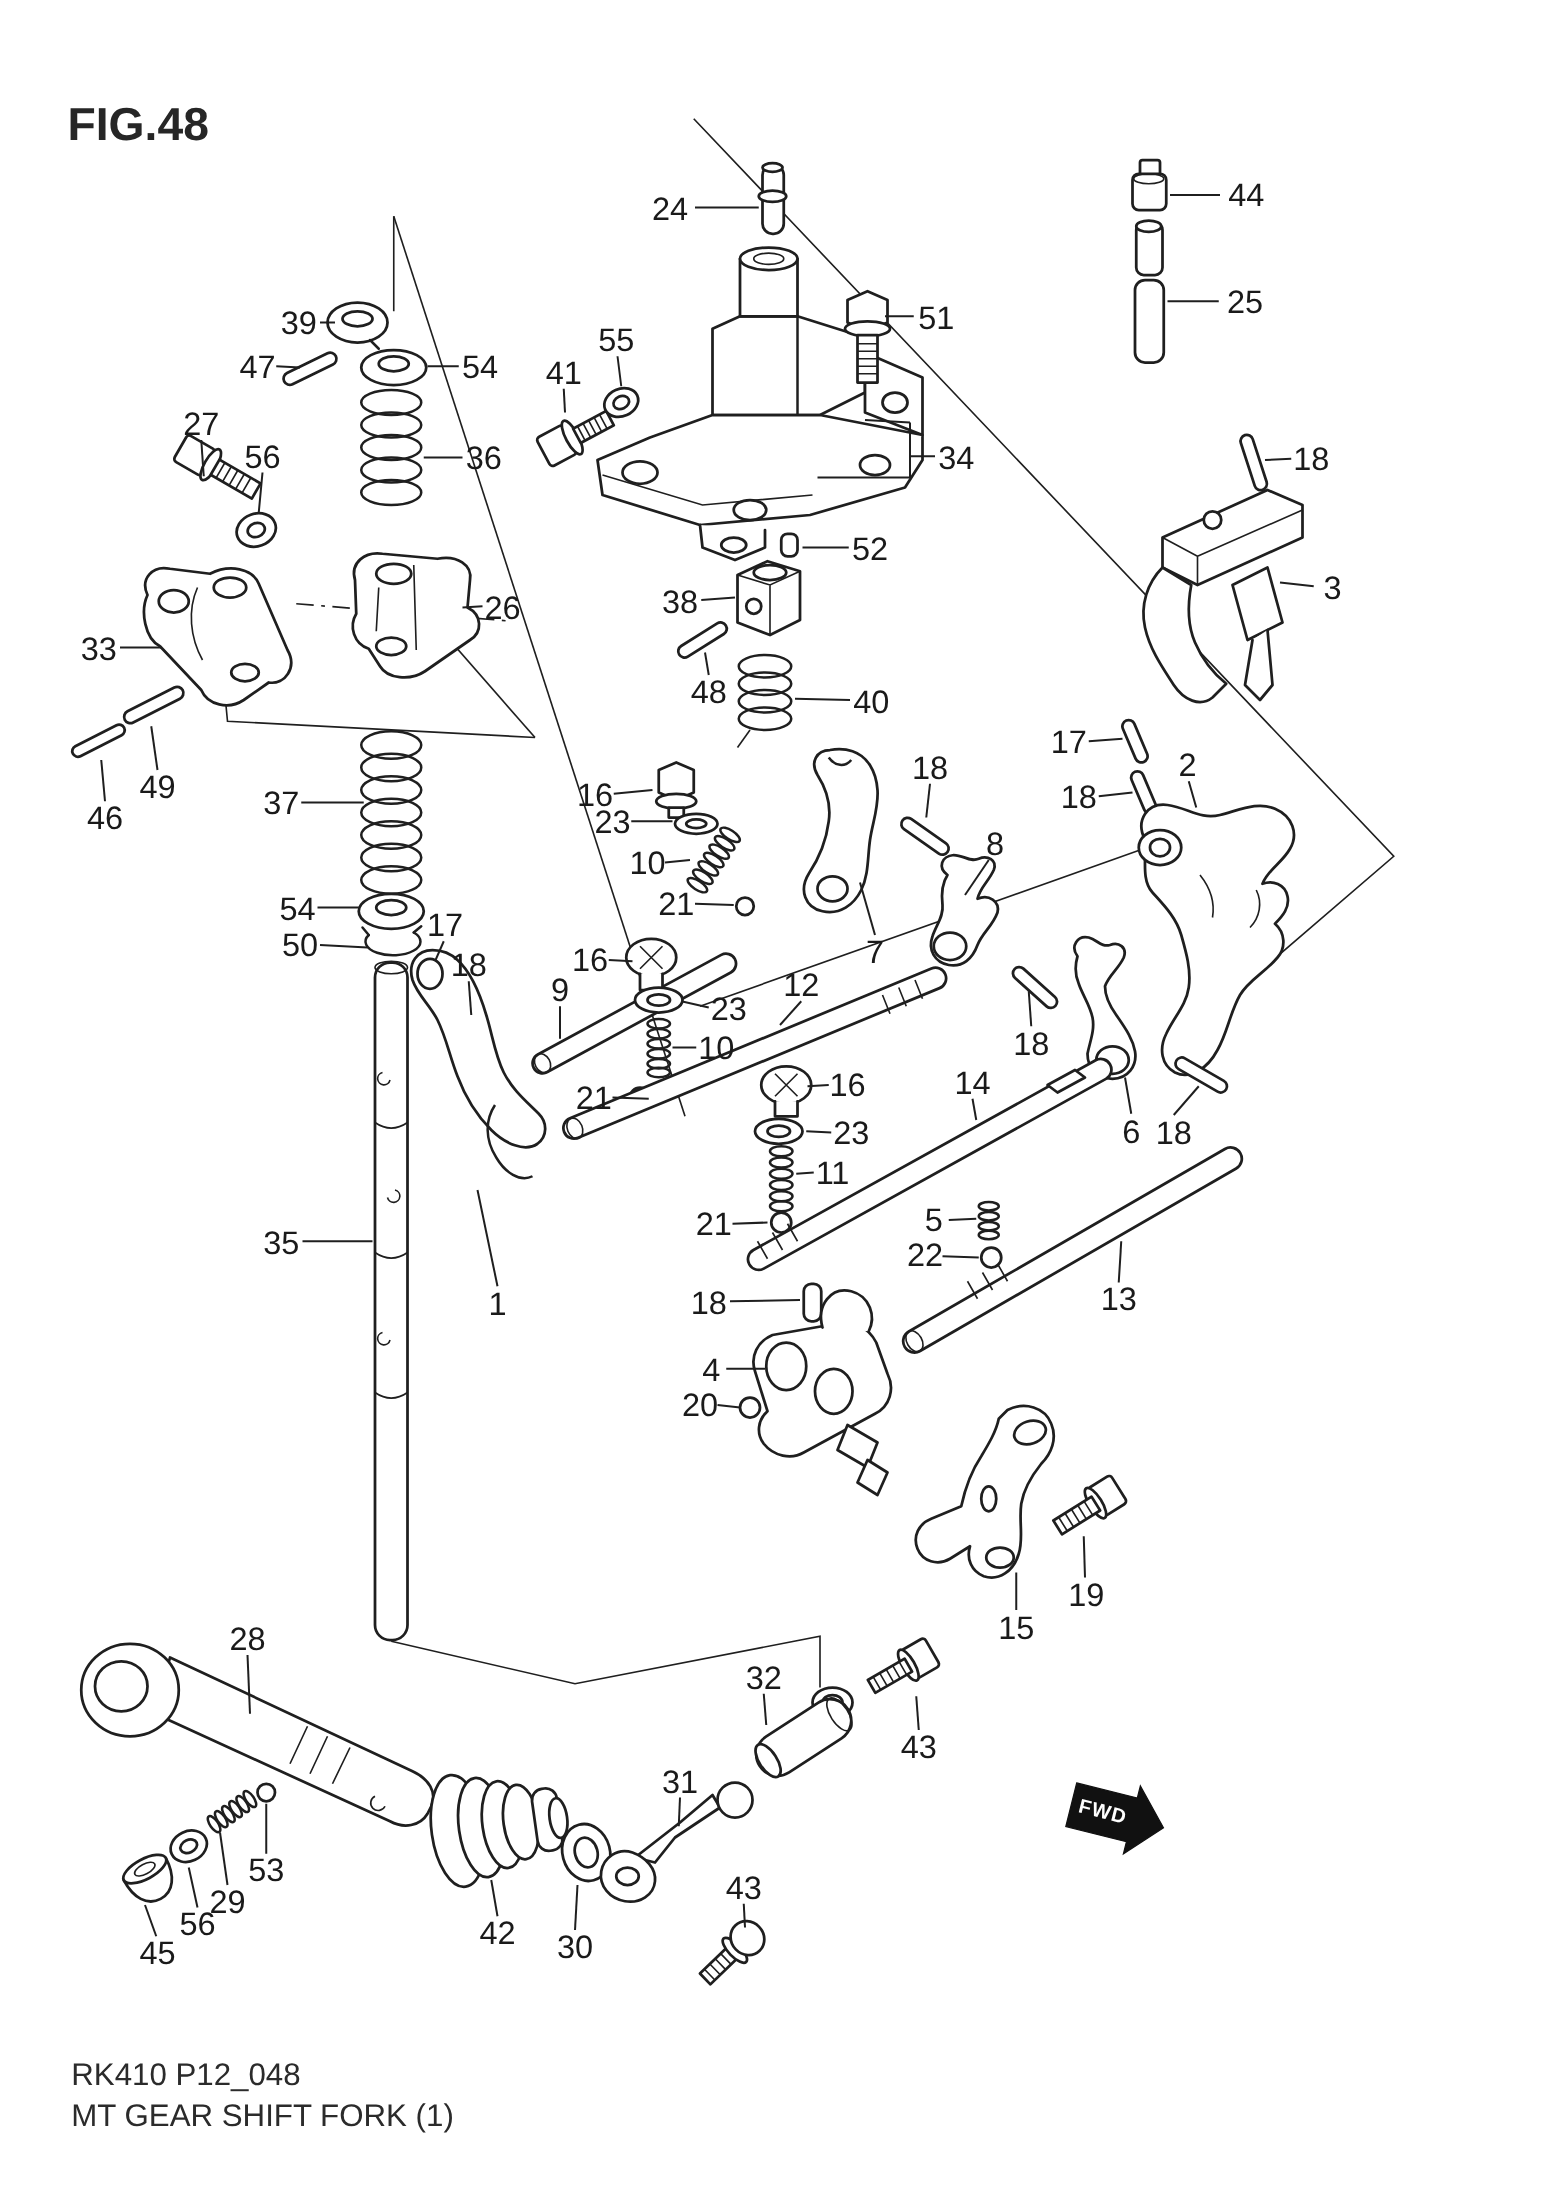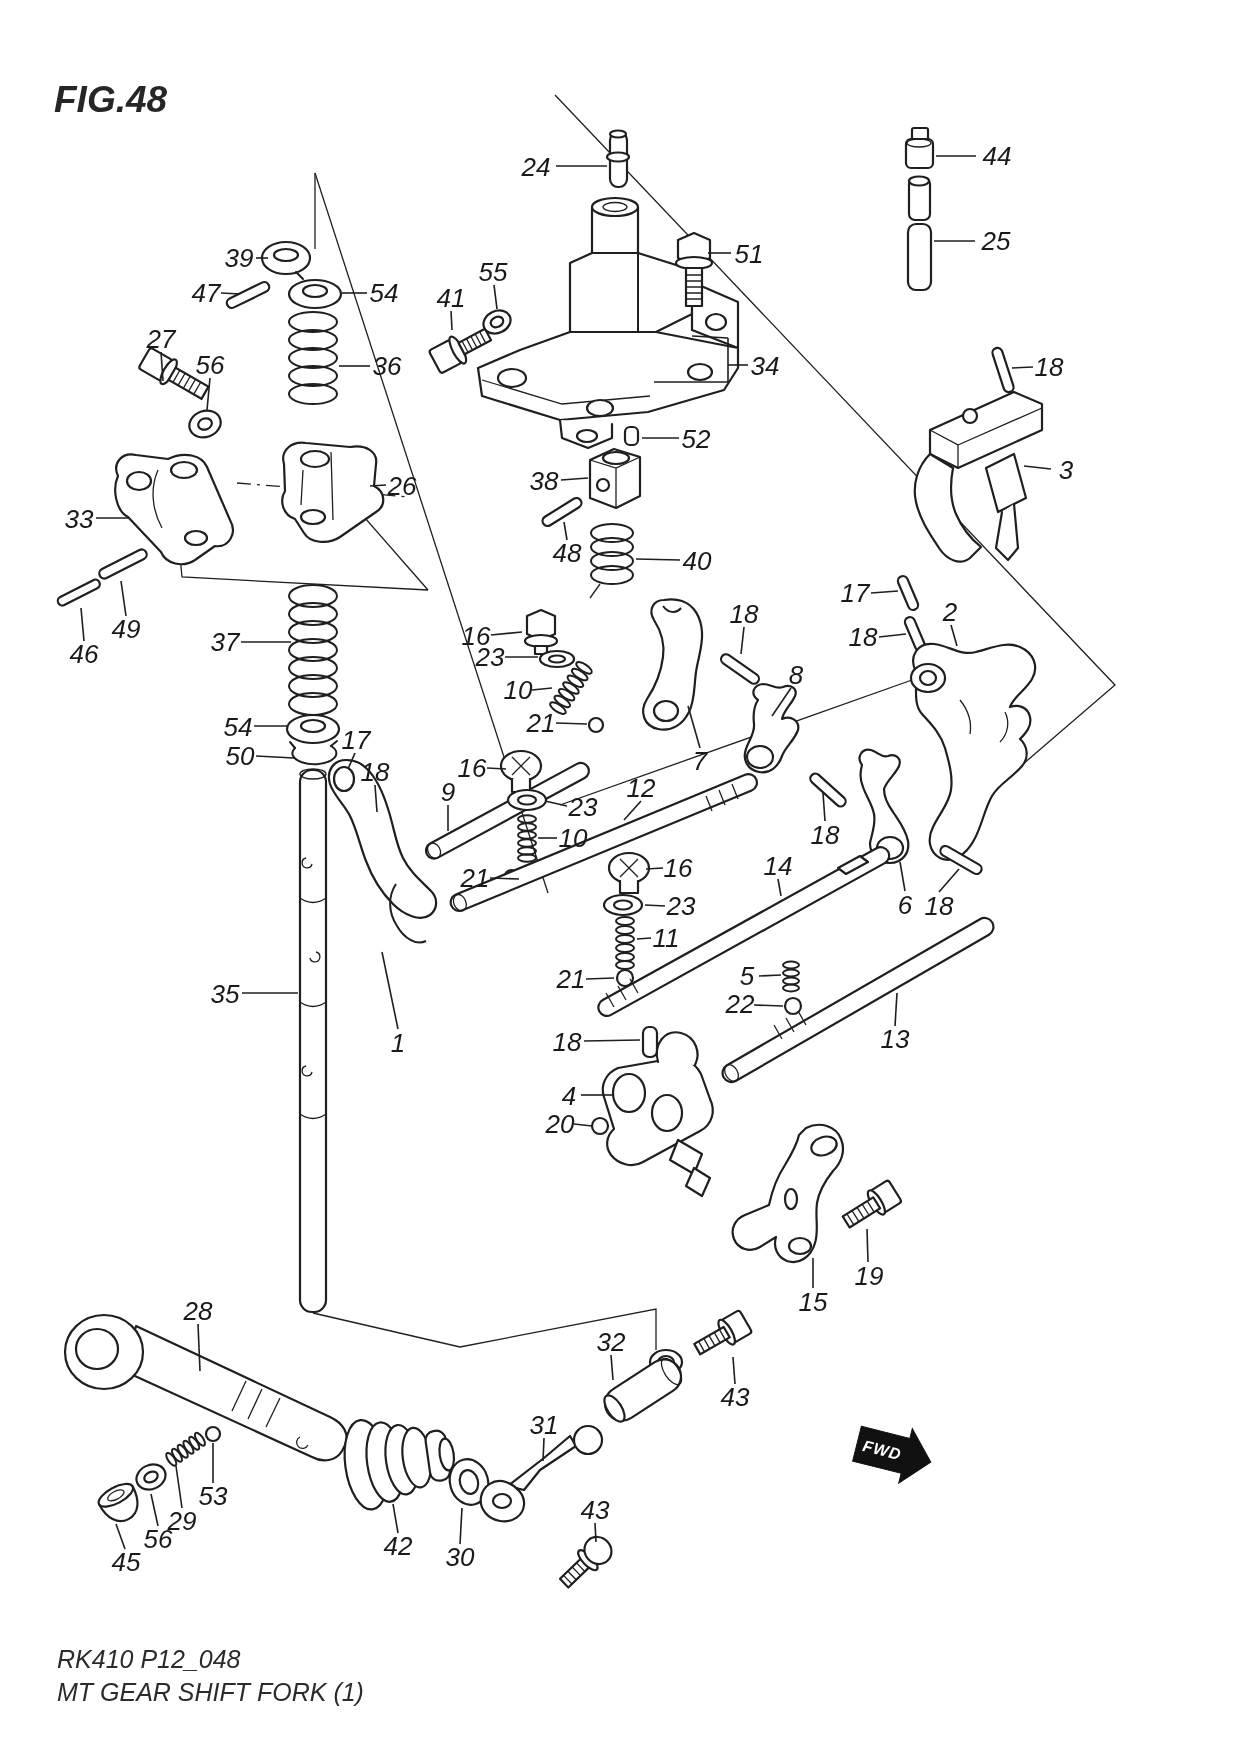--- a/index.html
+++ b/index.html
@@ -1,17 +1,17 @@
 <!DOCTYPE html>
 <html><head>
 <meta charset="utf-8">
 <style>
   html,body{margin:0;padding:0;background:#fff;}
   .page{position:relative;width:1240px;height:1754px;background:#fff;overflow:hidden;
-        font-family:"Liberation Sans",sans-serif;font-style:italic;}
+        font-family:"Liberation Sans",sans-serif;}
   svg{position:absolute;left:0;top:0;}
   .part{fill:#fff;stroke:#1f1f1f;stroke-width:2.2;stroke-linejoin:round;stroke-linecap:round;}
   .ln{fill:none;stroke:#1f1f1f;stroke-width:2;stroke-linejoin:round;stroke-linecap:round;}
   .coil{fill:none;stroke:#1f1f1f;stroke-width:2;}
   .thin{fill:none;stroke:#1f1f1f;stroke-width:1.3;}
   .leader{stroke:#1f1f1f;stroke-width:1.6;}
   .callout{font-family:"Liberation Sans",sans-serif;font-size:26px;fill:#1a1a1a;
            text-anchor:middle;dominant-baseline:central;}
   .fig-title{font-family:"Liberation Sans",sans-serif;font-size:37px;font-weight:600;fill:#262626;}
   .footer-text{font-family:"Liberation Sans",sans-serif;font-size:25px;fill:#2b2b2b;}

